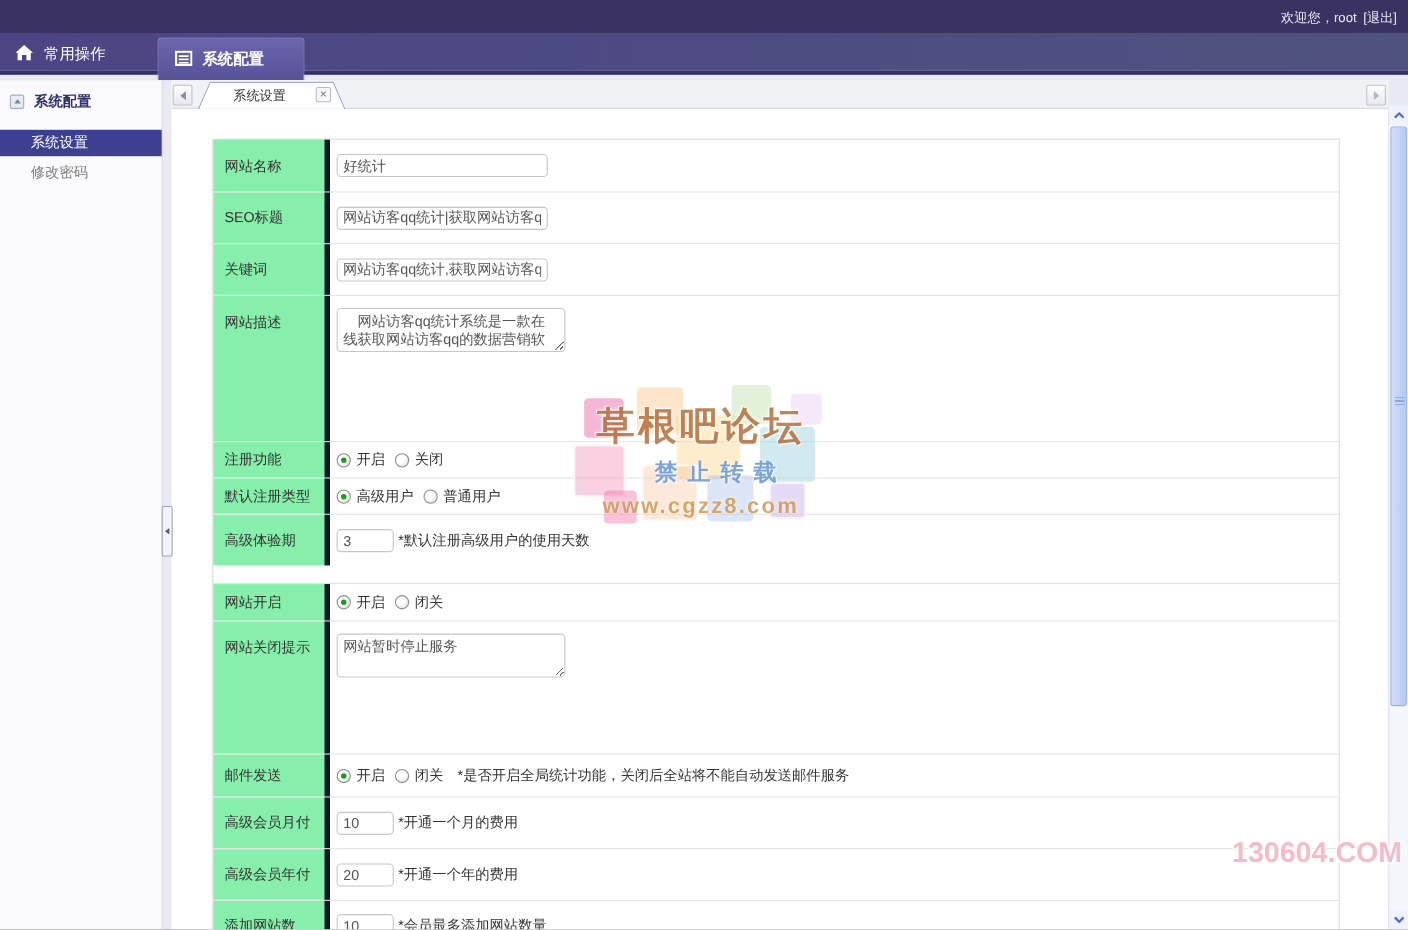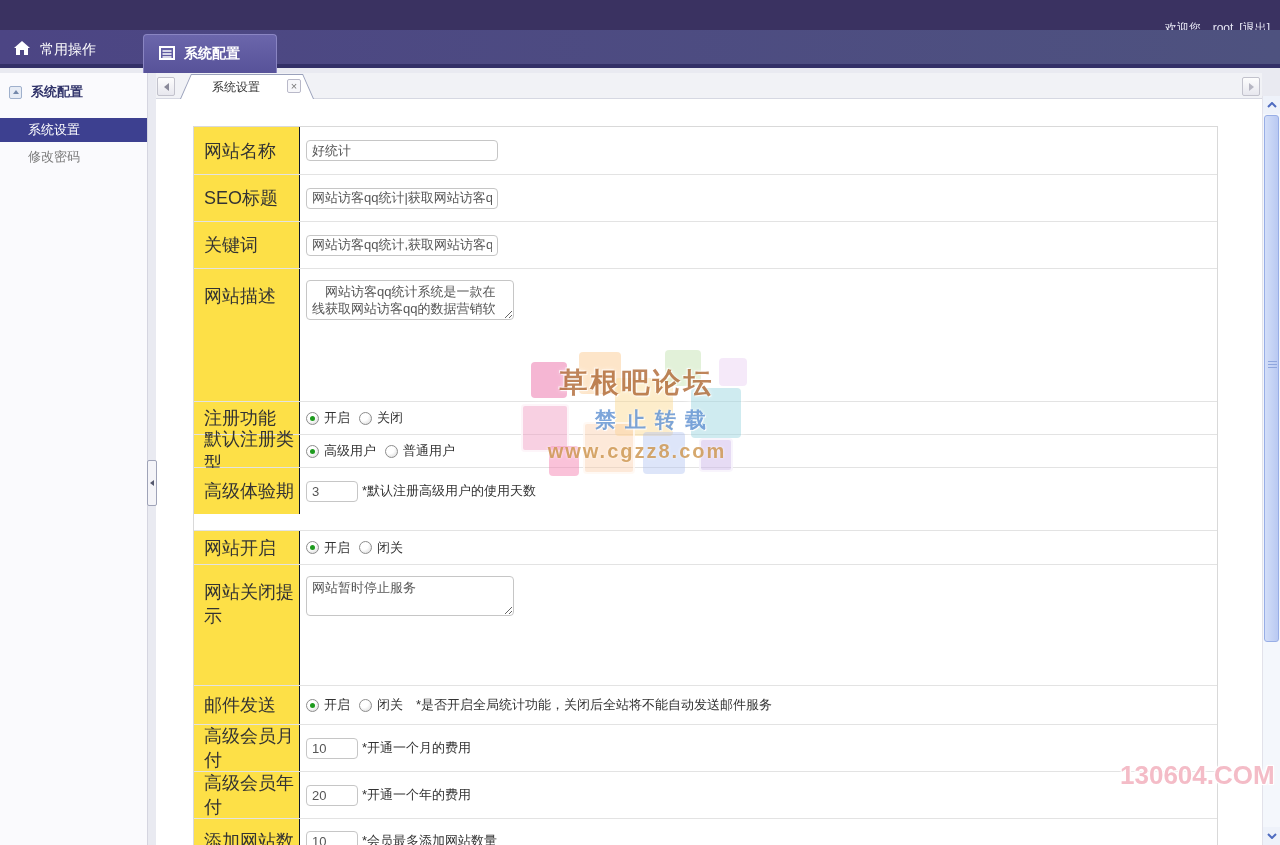--- a/index.html
+++ b/index.html
@@ -3,21 +3,21 @@
 <meta charset="utf-8">
 <style>
   * { margin:0; padding:0; box-sizing:border-box; }
   body { background:#555; }
   #app {
     position:relative; width:1280px; height:845px; overflow:hidden;
     background:#e9eaf1; font-family:"Liberation Sans", sans-serif;
   }
   
   .topbar { position:absolute; left:0; top:0; width:1280px; height:30px; background:#3a3261; }
-  .topbar-right { position:absolute; right:10px; top:20px; font-size:12px; color:#e9e9f6; display:flex; gap:6px; }
+  .topbar-right { position:absolute; right:10px; top:8px; font-size:12px; color:#e9e9f6; display:flex; gap:6px; }
   .logout-link { color:#e9e9f6; text-decoration:none; cursor:pointer; }
   
   .navbar { position:absolute; left:0; top:30px; width:1280px; height:38px;
             background:linear-gradient(90deg,#4c4584,#4e527f); border-bottom:4px solid #333067; }
   .nav-home { position:absolute; left:14px; top:0; height:39px; display:flex; align-items:center; gap:10px;
               color:#fff; font-size:14px; cursor:pointer; }
   .nav-tab { position:absolute; left:143px; top:4px; width:134px; height:39px;
              background:linear-gradient(#6b66ab,#575299); border:1px solid #8a85c2; border-bottom:none;
              border-radius:4px 4px 0 0; display:flex; align-items:center; gap:9px; padding-left:15px;
              color:#fff; font-weight:bold; font-size:14px; cursor:pointer; }
@@ -59,22 +59,22 @@
                display:flex; align-items:center; justify-content:center; }
   .tab-label { font-size:12px; color:#333; margin-right:22px; }
   .tab-close { position:absolute; right:13px; top:5px; width:14px; height:14px; border:1px solid #b9b9c9;
                border-radius:2px; background:#f7f7fa; color:#777; font-size:11px; line-height:12px;
                text-align:center; cursor:pointer; }
   .content { position:absolute; left:0; top:27px; width:1106px; height:745px; background:#fff; overflow:hidden; }
   
   .ftable { position:absolute; left:37px; top:26px; width:1025px; border:1px solid #d9d9d9; background:#fff; }
   .frow { display:flex; }
   .frow + .frow { border-top:1px solid #e3e3e3; }
-  .cell-label { width:106px; flex-shrink:0; background:#fde047; border-right:1px solid #0f172a;
-                padding-left:10px; display:flex; align-items:center; font-size:18px; color:#333; }
+  .cell-label { width:106px; flex-shrink:0; background:#86efac; border-right:5px solid #0f172a;
+                padding-left:10px; display:flex; align-items:center; font-size:13px; color:#333; }
   .cell-field { flex:1; display:flex; align-items:center; padding-left:6px; font-size:13px; color:#333;
                 flex-wrap:nowrap; }
   .ta-row .cell-label { align-items:flex-start; padding-top:15px; }
   .ta-row .cell-field { align-items:flex-start; padding-top:11px; }
   .h47 { height:47px; } .h133 { height:133px; } .h33 { height:33px; } .h34 { height:34px;margin-top:16px; }
   .h121 { height:121px; } .h39 { height:39px; } .h45 { height:45px; }
   .ti { height:21px; border:1px solid #c6c6c6; border-radius:4px; padding:1px 5px; font-size:13px;
         color:#555; font-family:inherit; background:#fff; outline:none; }
   .w200 { width:192px; } .w52 { width:52px; }
   textarea.ti { height:auto; line-height:17px; padding:2px 5px; resize:both; overflow:hidden; }
@@ -95,21 +95,21 @@
   .vs-up { top:0; } .vs-down { bottom:0; }
   .vs-thumb { position:absolute; left:1px; top:19px; width:15px; height:527px;
               background:linear-gradient(90deg,#d3def8,#b9c9f2); border:1px solid #98aee6;
               border-radius:3px; cursor:grab; }
   .vs-grip { position:absolute; left:3px; top:245px; width:9px; height:8px;
              background:repeating-linear-gradient(#8fa6de 0 1px, transparent 1px 3px); }
   
   .wm-center { position:absolute; left:523px; top:350px; width:228px; height:140px; z-index:50;
                pointer-events:none; text-align:center; }
   .wm-sq { position:absolute; border-radius:4px; }
-  .wm-line1 { position:relative; z-index:3; margin-top:14px; font-size:28px; font-weight:bold;
+  .wm-line1 { position:relative; z-index:3; margin-top:14px; font-size:35px; font-weight:bold;
               color:#b4703f; letter-spacing:3px; opacity:.85;
               text-shadow:0 0 4px #fff, 1px 1px 0 #fff, -1px -1px 0 #fff; }
   .wm-line2 { position:relative; z-index:3; margin-top:4px; font-size:21px; font-weight:bold;
               color:#6f9cd6; letter-spacing:9px; opacity:.9;
               text-shadow:0 0 3px #fff, 1px 1px 0 #fff;padding-left:36px; }
   .wm-line3 { position:relative; z-index:3; margin-top:6px; font-size:20px; font-weight:bold;
               color:#cf9a55; letter-spacing:2px; opacity:.85; text-shadow:0 0 3px #fff; }
   .wm-corner { position:absolute; left:1120px; top:764px; width:150px; z-index:60; pointer-events:none;
                text-align:center; }
   .wmc-line1 { font-size:33px; font-weight:bold; color:#f4bcc7; letter-spacing:1px;

